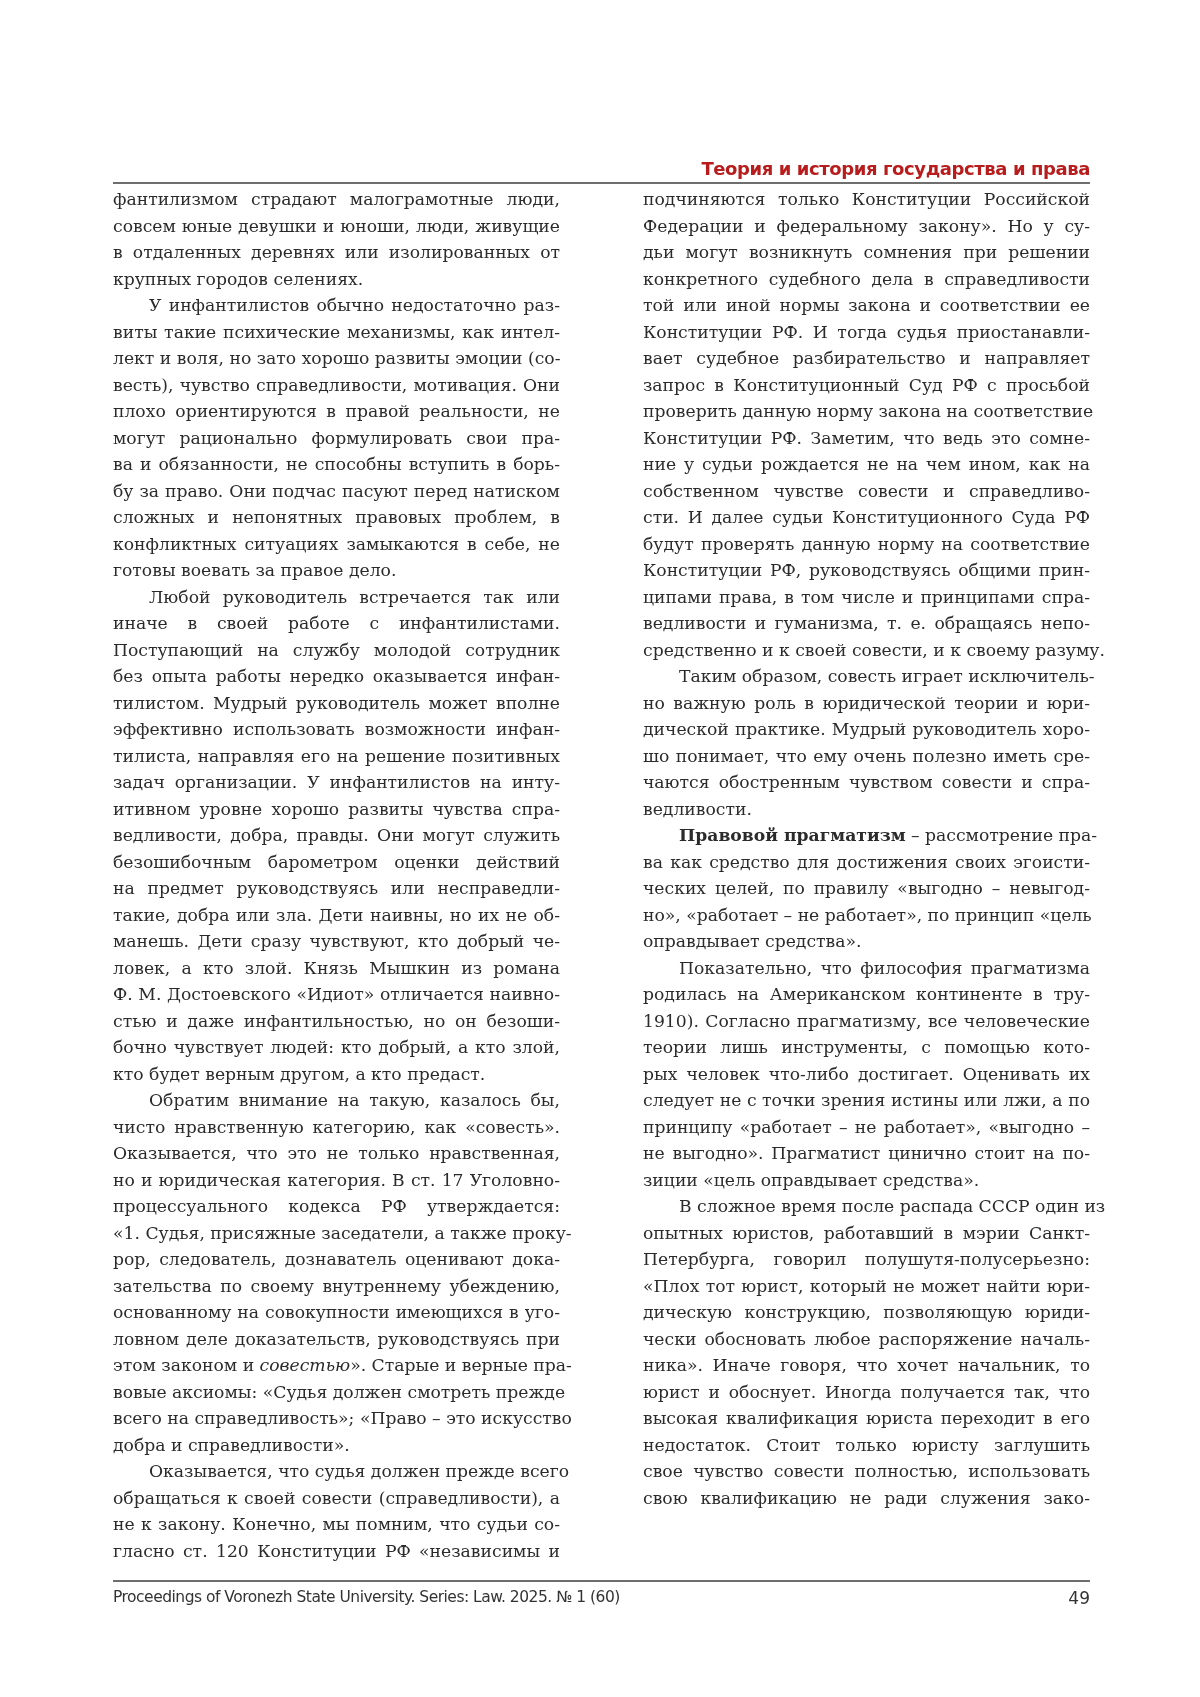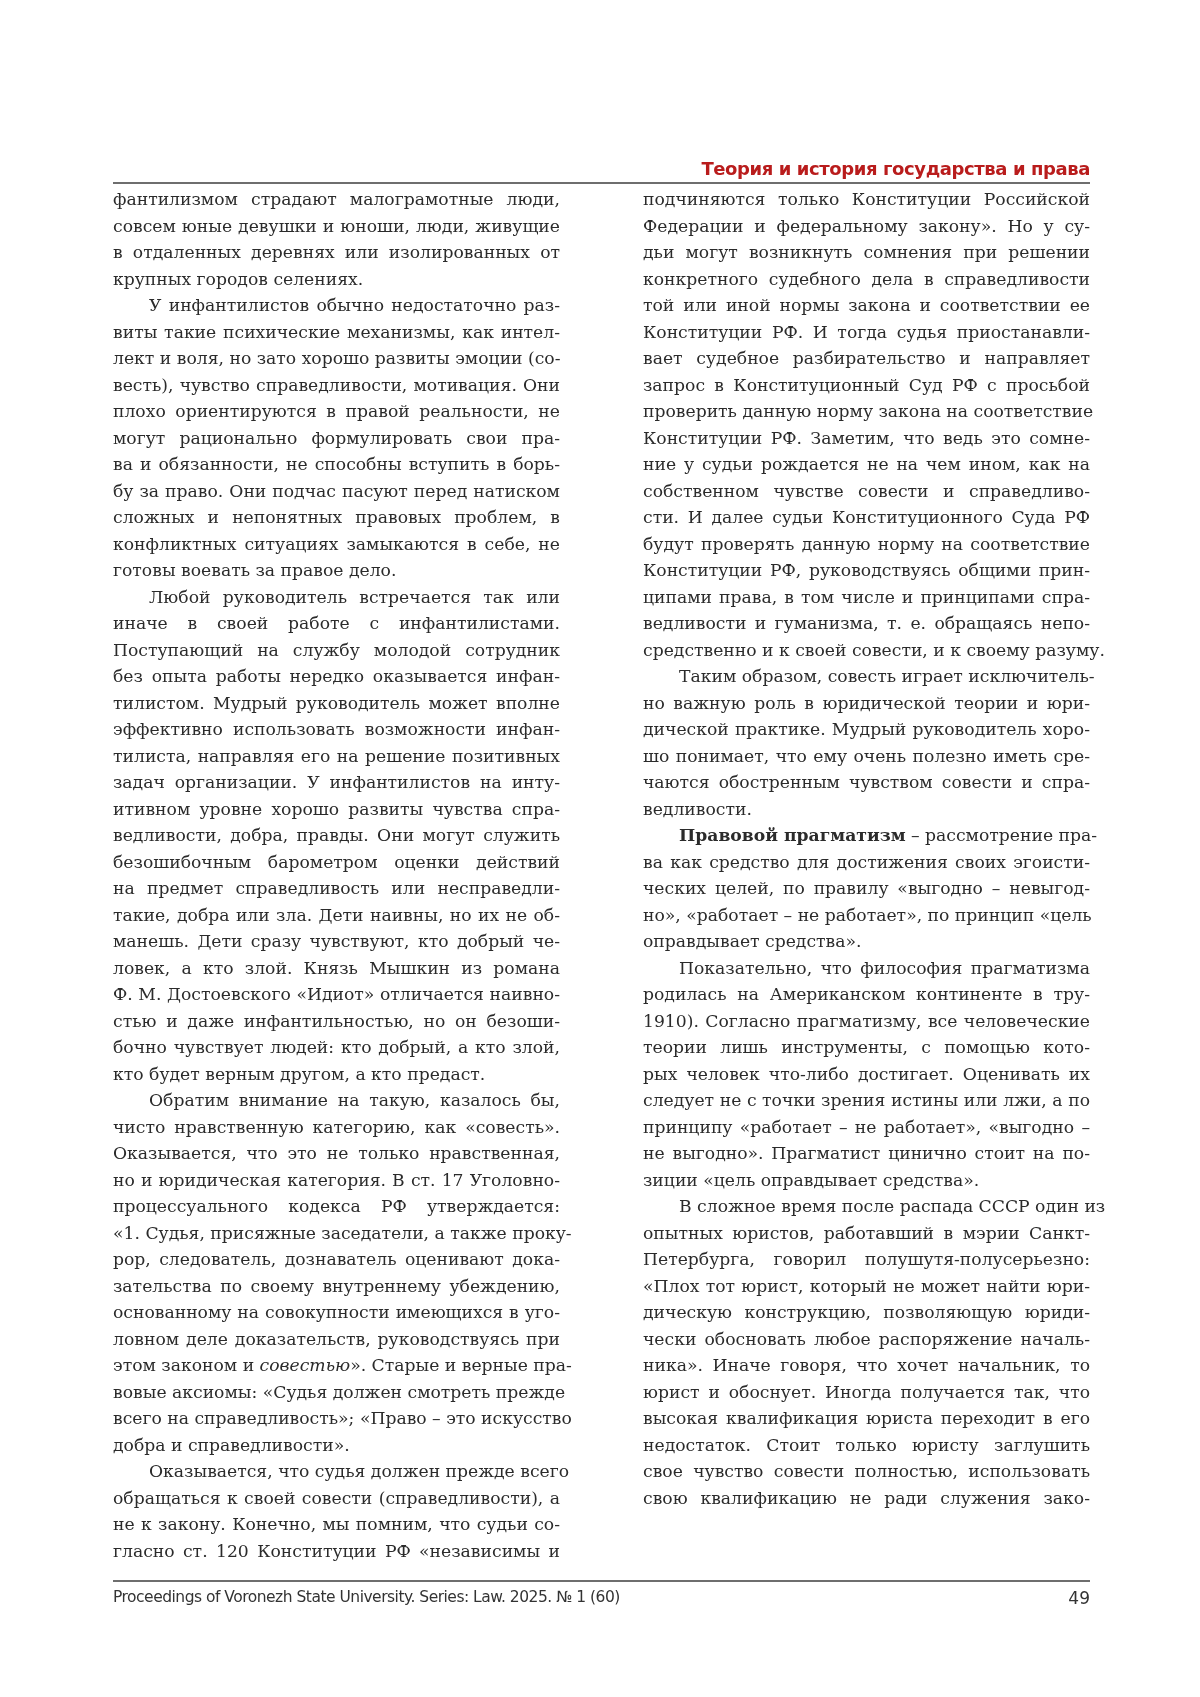--- a/index.html
+++ b/index.html
@@ -51,21 +51,21 @@
     <span class="line">иначе в своей работе с инфантилистами.</span>
     <span class="line">Поступающий на службу молодой сотрудник</span>
     <span class="line">без опыта работы нередко оказывается инфан-</span>
     <span class="line">тилистом. Мудрый руководитель может вполне</span>
     <span class="line">эффективно использовать возможности инфан-</span>
     <span class="line">тилиста, направляя его на решение позитивных</span>
     <span class="line">задач организации. У инфантилистов на инту-</span>
     <span class="line">итивном уровне хорошо развиты чувства спра-</span>
     <span class="line">ведливости, добра, правды. Они могут служить</span>
     <span class="line">безошибочным барометром оценки действий</span>
-    <span class="line">на предмет справедливость или несправедли-</span>
+    <span class="line">на предмет руководствуясь или несправедли-</span>
     <span class="line">такие, добра или зла. Дети наивны, но их не об-</span>
     <span class="line">манешь.  Дети сразу чувствуют, кто добрый че-</span>
     <span class="line">ловек, а кто злой. Князь Мышкин из романа</span>
     <span class="line">Ф. М. Достоевского «Идиот» отличается наивно-</span>
     <span class="line">стью и даже инфантильностью, но он безоши-</span>
     <span class="line">бочно чувствует людей: кто добрый, а кто злой,</span>
     <span class="line last">кто будет верным другом, а кто предаст.</span>
     <span class="line indent">Обратим внимание на такую, казалось бы,</span>
     <span class="line">чисто нравственную категорию, как «совесть».</span>
     <span class="line">Оказывается, что это не только нравственная,</span>

